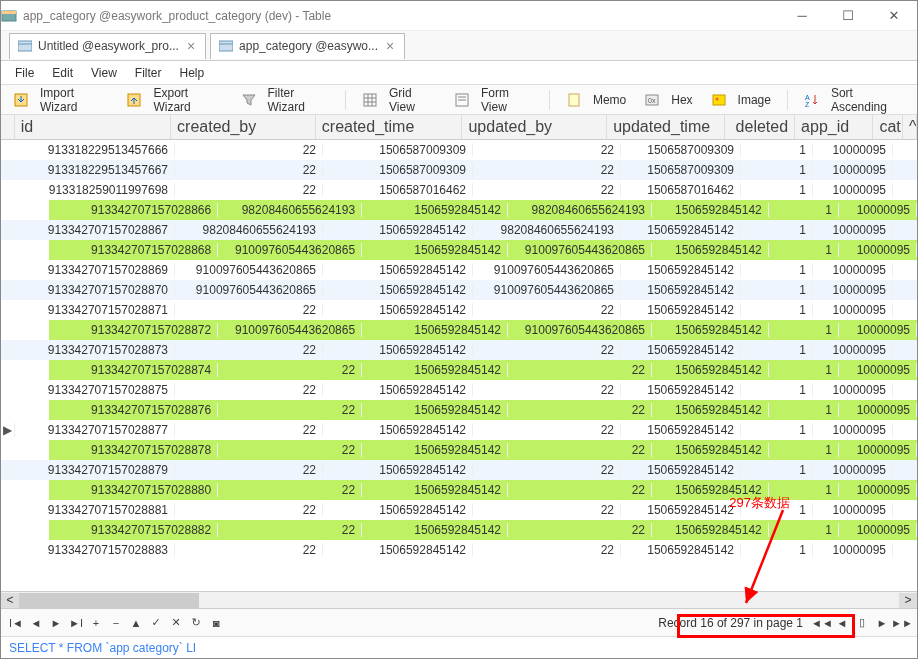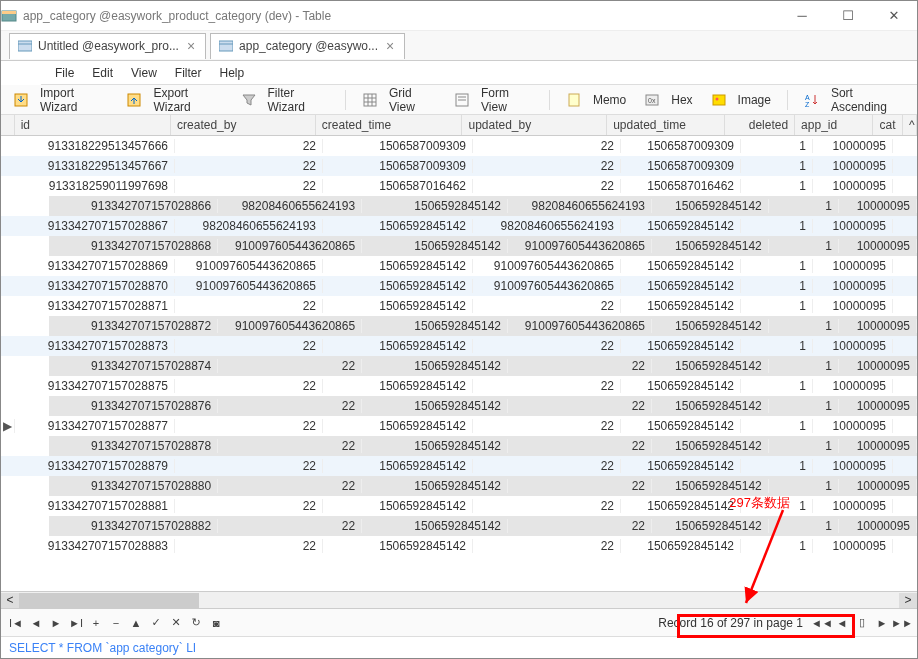--- a/index.html
+++ b/index.html
@@ -6,43 +6,43 @@
 body { font-family: "Segoe UI", Tahoma, sans-serif; font-size: 12px; color: #333; background: #fff; width: 918px; height: 659px; overflow: hidden; border: 1px solid #888; display: flex; flex-direction: column; }
 .titlebar { height: 30px; background: #fff; display: flex; align-items: center; padding-left: 0; border-bottom: 1px solid #eee; color: #777; }
 .titlebar .icon { width: 16px; height: 16px; margin-right: 6px; }
 .titlebar .title { flex: 1; font-size: 12px; }
 .winbtns { display: flex; }
 .winbtn { width: 46px; height: 30px; display: flex; align-items: center; justify-content: center; color: #555; font-size: 13px; }
 .tabsbar { height: 30px; display: flex; align-items: center; padding-left: 8px; gap: 4px; background: #f8f8f8; border-bottom: 1px solid #ccc; }
 .doctab { height: 26px; background: #fff; border: 1px solid #bbb; border-bottom: none; display: flex; align-items: center; padding: 0 8px; gap: 6px; font-size: 12px; color: #444; max-width: 200px; }
 .doctab .tabicon { width: 14px; height: 14px; }
 .doctab .close { color: #888; font-size: 14px; padding: 0 2px; }
-.menubar { height: 24px; display: flex; align-items: center; gap: 2px; padding: 0 6px; background: #fff; border-bottom: 1px solid #ddd; margin-left: 40px; }
+.menubar { height: 24px; display: flex; align-items: center; gap: 2px; padding: 0 6px; background: #fff; border-bottom: 1px solid #ddd; }
 .menuitem { padding: 2px 8px; }
 .toolbar { height: 30px; display: flex; align-items: center; gap: 6px; padding: 0 6px; background: #fafafa; border-bottom: 1px solid #ddd; }
 .tbtn { display: flex; align-items: center; gap: 11px; padding: 2px 6px; height: 22px; }
 .tbtn .ti { width: 16px; height: 16px; display: inline-flex; align-items: center; justify-content: center; }
 .tsep { width: 1px; height: 20px; background: #ddd; margin: 0 4px; }
 .grid { flex: 1; overflow: hidden; display: flex; flex-direction: column; }
 .gridhead { display: flex; background: #f3f3f3; border-bottom: 1px solid #ccc; }
-.gridhead .gh { border-right: 1px solid #ddd; padding: 3px 6px; font-size: 12px; color: #444; white-space: nowrap; overflow: hidden; }
+.gridhead .gh { border-right: 1px solid #ddd; padding: 3px 6px; font-size: 16px; color: #444; white-space: nowrap; overflow: hidden; }
 .gh-sel { width: 14px; border-right: 1px solid #ddd; }
 .gridbody { flex: 1; overflow: auto; }
 .gridrow { display: flex; height: 20px; align-items: center; }
 .gridrow .gsel { width: 14px; border-right: 1px solid #eee; display: flex; align-items: center; justify-content: center; color: #555; }
 .gridrow .gc { border-right: 1px solid #eee; padding: 0 6px; font-size: 12px; white-space: nowrap; overflow: hidden; text-align: right; }
 .w-id { width: 160px; }
 .w-cb { width: 148px; }
 .w-ct { width: 150px; }
 .w-ub { width: 148px; }
 .w-ut { width: 120px; }
 .w-del { width: 72px; }
 .w-app { width: 80px; }
 .w-cat { width: 30px; }
-.row-odd { background: #e5e5e5; margin-left: 48px; }
+.row-odd { background: #bef264; margin-left: 48px; }
 .row-alt { background: #eef5fc; }
 .hscroll { height: 17px; background: #f0f0f0; border-top: 1px solid #ccc; display: flex; align-items: center; }
 .hscroll .thumb-l { width: 18px; height: 15px; background: #ddd; }
 .hscroll .track { flex: 1; }
 .hscroll .thumb-r { width: 18px; height: 15px; background: #ddd; }
 .nav { height: 28px; display: flex; align-items: center; gap: 2px; padding: 0 6px; border-top: 1px solid #ccc; background: #fafafa; position: relative; }
 .nav .nb { width: 18px; height: 18px; display: inline-flex; align-items: center; justify-content: center; color: #444; font-size: 11px; }
 .nav .spacer { flex: 1; }
 .status { height: 22px; padding: 2px 8px; font-size: 12px; color: #3b82f6; background: #fff; border-top: 1px solid #ddd; display: flex; align-items: center; }
 .annot { position: absolute; color: #f00; font-size: 13px; pointer-events: none; }

